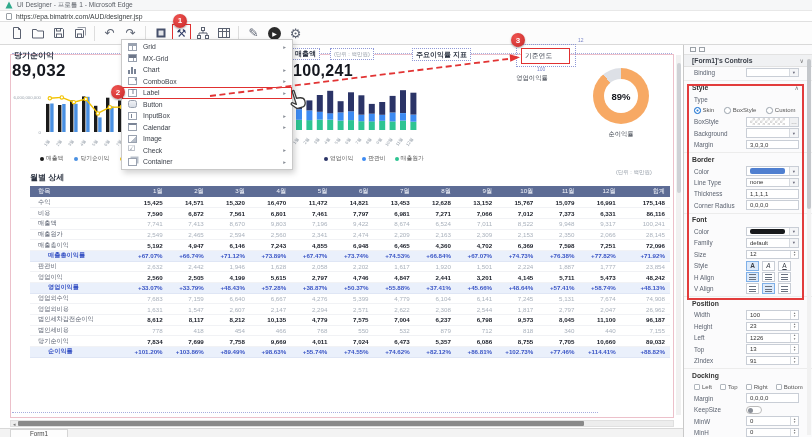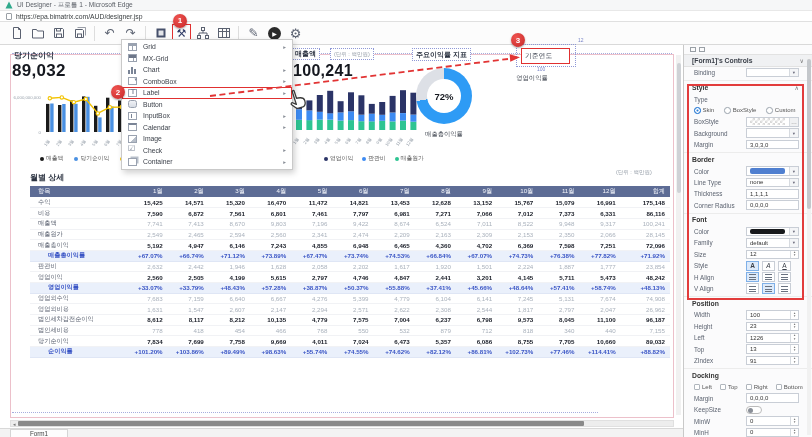--- a/index.html
+++ b/index.html
@@ -347,28 +347,28 @@
       <span class="lgi">
         <i class="dot" style="background: rgb(46, 196, 146);"></i>
         <span class="lgt">매출원가</span>
       </span>
     </div>
 
   <div class="dotbox" style="left:412px;top:3px;height:13px">
       <span class="ptitle">주요이익률 지표</span>
     </div>
   <div style="position:absolute;left:415px;top:23px;width:260px;height:112px">
-      <div class="gauge" style="left:0px;top:0">
-      <div class="donut" style="background: conic-gradient(rgb(46, 155, 245) 0deg, rgb(46, 155, 245) 72%, rgb(221, 224, 230) 72%, rgb(221, 224, 230) 100%);">
-          <div class="hole">72%</div>
-        </div>
-      <div class="glabel">매출총이익률</div>
-      </div>
       <div class="gauge" style="left:88px;top:0">
       <div class="glabel">영업이익률</div>
+      </div>
+      <div class="gauge" style="left:177px;top:0">
+      <div class="donut" style="background: conic-gradient(rgb(247, 169, 100) 0deg, rgb(247, 169, 100) 89%, rgb(221, 224, 230) 89%, rgb(221, 224, 230) 100%);">
+          <div class="hole">89%</div>
+        </div>
+      <div class="glabel">순이익률</div>
       </div>
     </div>
   <div class="unitnote" style="position:absolute;left:616px;top:124px">(단위 : 백만원)</div>
 
   <div class="ptitle" style="position:absolute;left:30px;top:127px;font-size:8px">월별 상세</div>
   <div style="position:absolute;left:30px;top:141px;width:640px">
       <table class="dtable">
         <colgroup>
           <col style="width:96px">
           <col style="width:41px">

